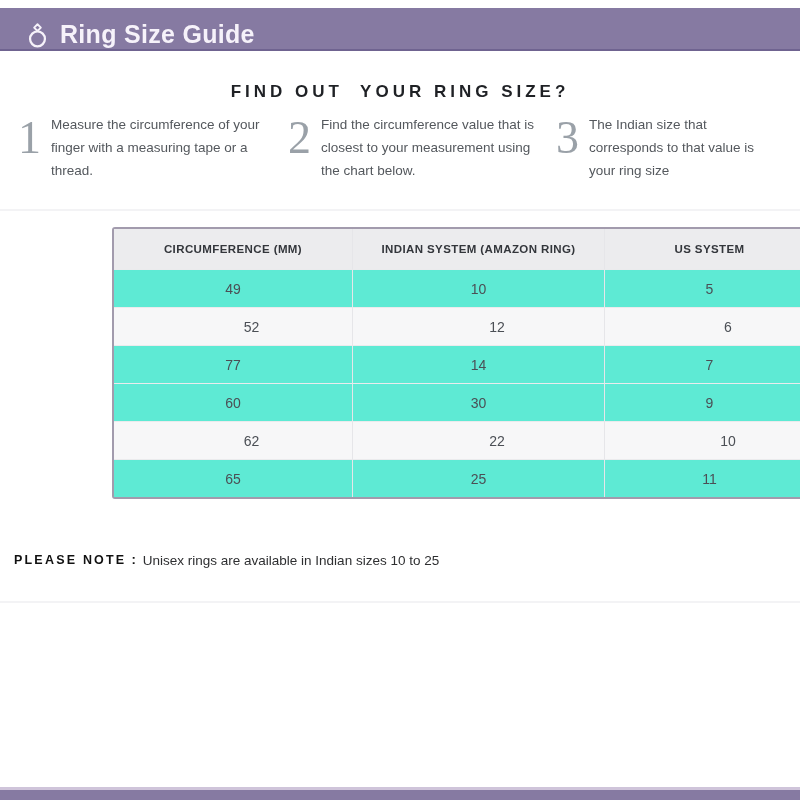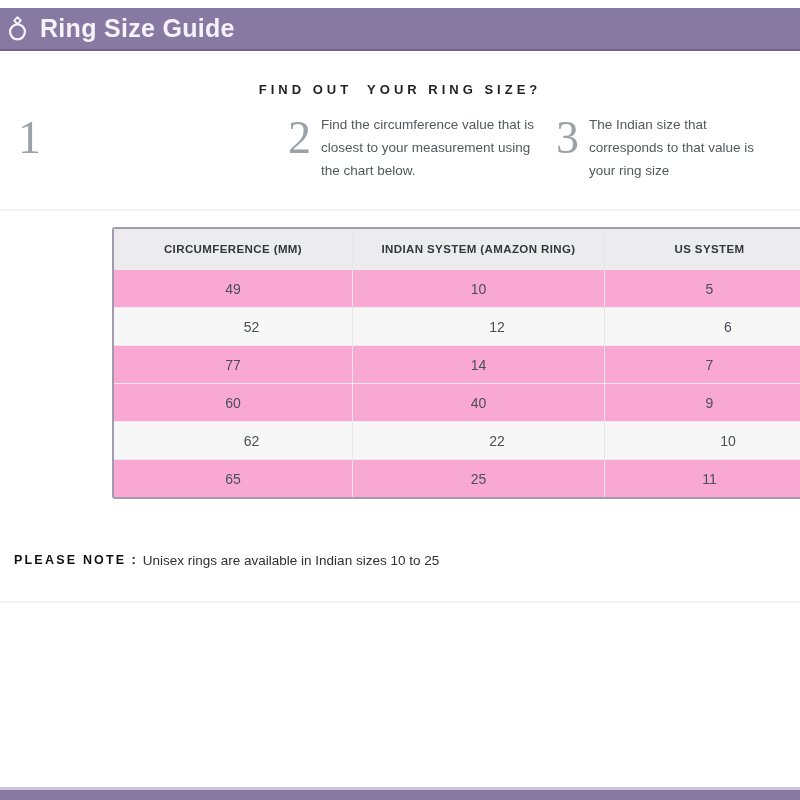--- a/index.html
+++ b/index.html
@@ -12,37 +12,37 @@
   }
 
   
   .header-bar {
     position: absolute;
     left: 0; right: 0; top: 8px;
     height: 43px;
     background: var(--accent-purple);
     border-bottom: 2px solid var(--accent-purple-dark);
     display: flex;
-    align-items: center;
-    padding-left: 4px;
+    align-items: flex-end;
+    padding-left: 24px;
   }
   .header-bar .ring-icon { margin-right: 9px; display: flex; align-items: center; }
   .header-title {
     color: #f6f2fa;
     font-size: 25px;
     font-weight: bold;
     letter-spacing: 0.3px;
   }
 
   
   .find-heading {
     position: absolute;
     left: 0; right: 0; top: 82px;
     text-align: center;
-    font-size: 13px;
+    font-size: 17px;
     font-weight: bold;
     letter-spacing: 4px;
     color: #1f2125;
     white-space: pre;
   }
 
   
   .steps {
     position: absolute;
     left: 18px; top: 114px;
@@ -97,21 +97,21 @@
     text-align: center;
     vertical-align: middle;
   }
   .size-table td {
     height: 38px;
     text-align: center;
     vertical-align: middle;
     font-size: 14px;
     color: #4b4f55;
     border-top: 1px solid #ebebed;
-    background: #f9a8d4;
+    background: #5eead4;
   }
   .size-table tr.alt td { background: var(--row-alt-bg); padding-left: 37px; }
   .size-table th + th, .size-table td + td { border-left: 1px solid #e6e6e9; }
 
   
   .note {
     position: absolute;
     left: 14px; top: 552px;
     width: 780px;
     display: flex;
@@ -143,20 +143,21 @@
     </svg>
   </span>
   <span class="header-title">Ring Size Guide</span>
 </div>
 
 <div class="find-heading">FIND OUT  YOUR RING SIZE?</div>
 
 <div class="steps">
   <div class="step step-1">
     <span class="step-number">1</span>
+    <span class="step-text">Measure the circumference of your finger with a measuring tape or a thread.</span>
   </div>
   <div class="step step-2">
     <span class="step-number">2</span>
     <span class="step-text">Find the circumference value that is closest to your measurement using the chart below.</span>
   </div>
   <div class="step step-3">
     <span class="step-number">3</span>
     <span class="step-text">The Indian size that corresponds to that value is your ring size</span>
   </div>
 </div>
@@ -188,21 +189,21 @@
         <td>12</td>
         <td>6</td>
       </tr>
       <tr>
         <td>77</td>
         <td>14</td>
         <td>7</td>
       </tr>
       <tr>
         <td>60</td>
-        <td>40</td>
+        <td>30</td>
         <td>9</td>
       </tr>
       <tr class="alt">
         <td>62</td>
         <td>22</td>
         <td>10</td>
       </tr>
       <tr>
         <td>65</td>
         <td>25</td>

